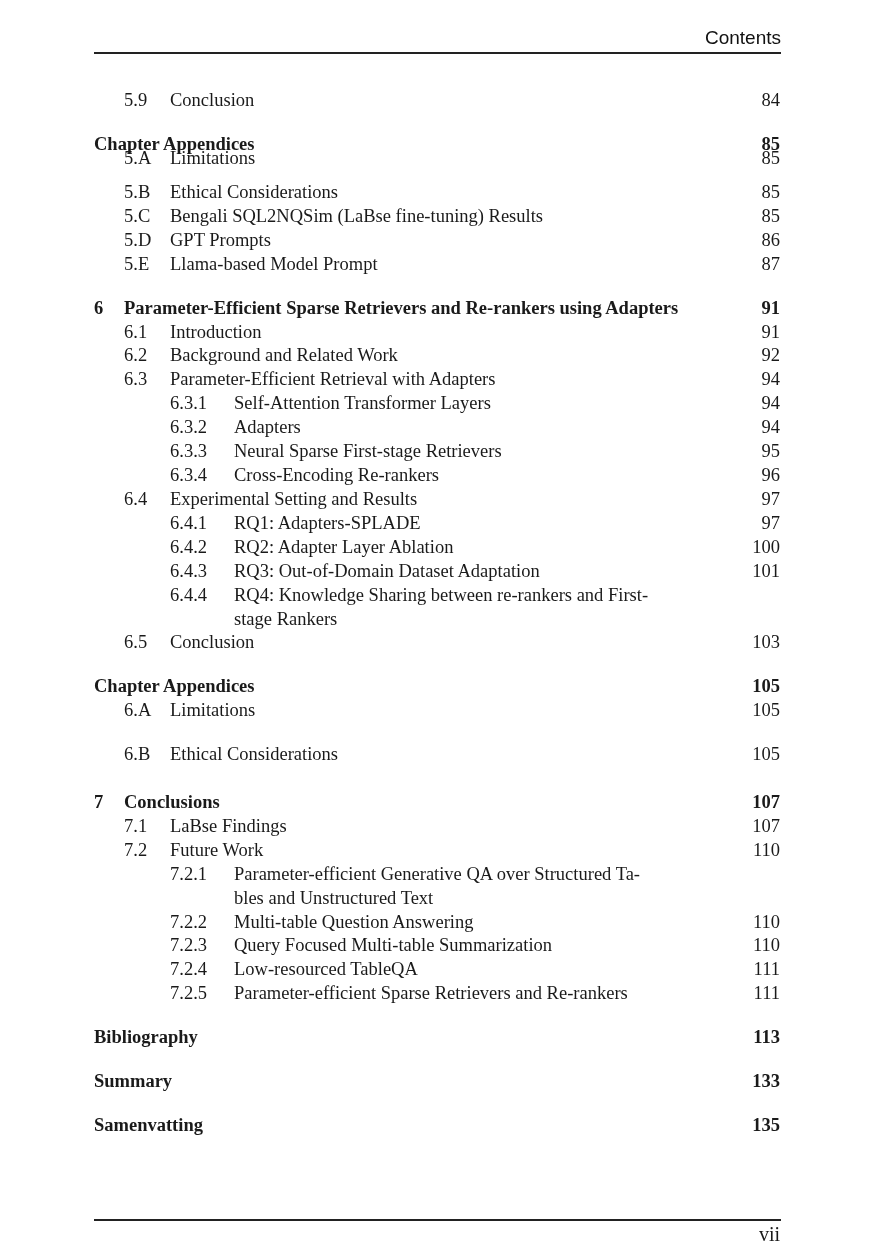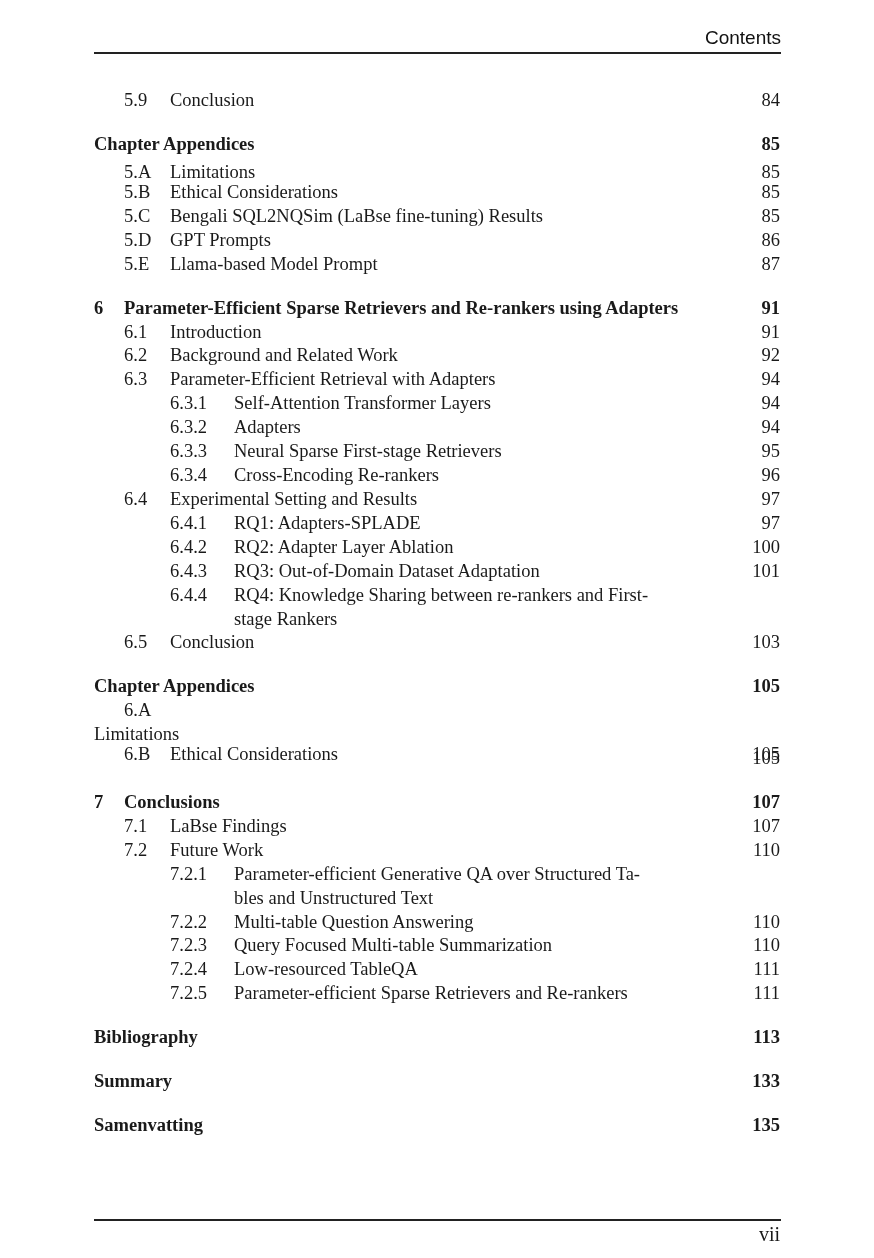--- a/index.html
+++ b/index.html
@@ -36,21 +36,21 @@
       <span class="num">5.9</span>
       <span class="title">Conclusion</span>
       <span class="dots"></span>
       <span class="page">84</span>
     </div>
     <div class="row bold" style="top: 132px;">
       <span class="title">Chapter Appendices</span>
       <span class="dots"></span>
       <span class="page">85</span>
     </div>
-    <div class="row lvl1" style="top: 160px;">
+    <div class="row lvl1" style="top: 146px;">
       <span class="num">5.A</span>
       <span class="title">Limitations</span>
       <span class="dots"></span>
       <span class="page">85</span>
     </div>
     <div class="row lvl1" style="top: 180px;">
       <span class="num">5.B</span>
       <span class="title">Ethical Considerations</span>
       <span class="dots"></span>
       <span class="page">85</span>
@@ -159,21 +159,21 @@
       <span class="num">6.5</span>
       <span class="title">Conclusion</span>
       <span class="dots"></span>
       <span class="page">103</span>
     </div>
     <div class="row bold" style="top: 674px;">
       <span class="title">Chapter Appendices</span>
       <span class="dots"></span>
       <span class="page">105</span>
     </div>
-    <div class="row lvl1" style="top: 698px; flex-direction: column;">
+    <div class="row lvl1" style="top: 698px;">
       <span class="num">6.A</span>
       <span class="title">Limitations</span>
       <span class="dots"></span>
       <span class="page">105</span>
     </div>
     <div class="row lvl1" style="top: 722px; margin-top: 20px;">
       <span class="num">6.B</span>
       <span class="title">Ethical Considerations</span>
       <span class="dots"></span>
       <span class="page">105</span>

